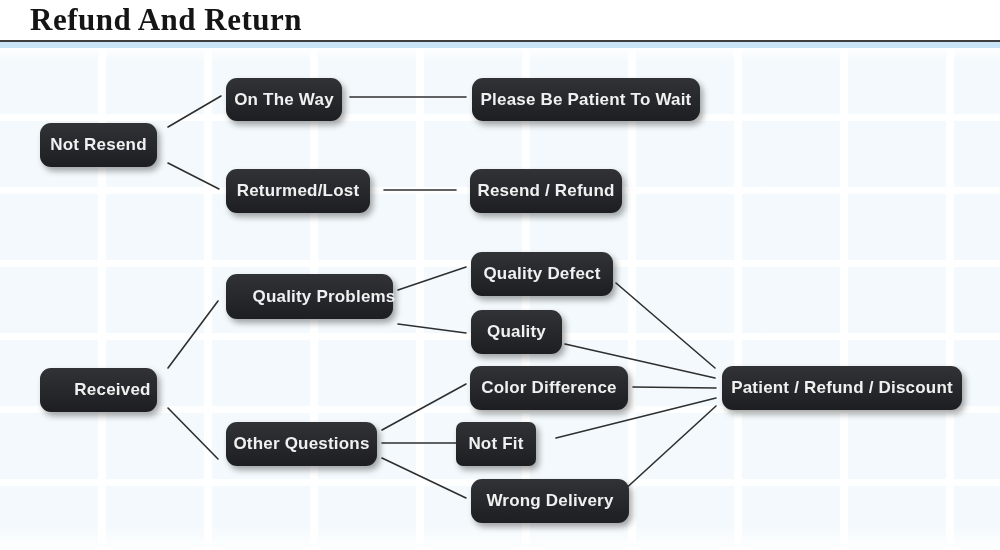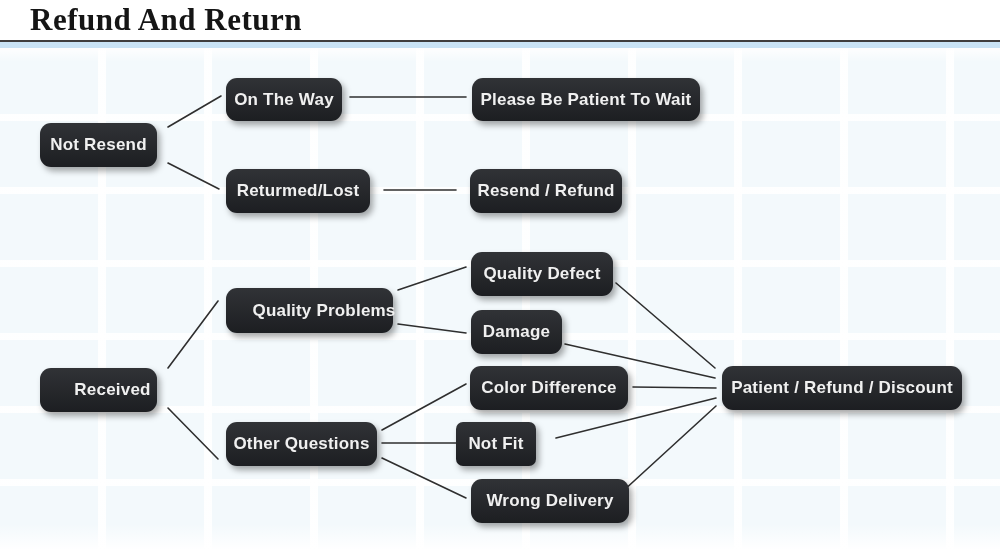--- a/index.html
+++ b/index.html
@@ -76,22 +76,22 @@
       <line x1="622" y1="492" x2="716" y2="406"></line>
     </svg>
 
   <div id="nodes-layer">
       <div class="node" style="left: 40px; top: 123px; width: 117px; height: 44px;">Not Resend</div>
       <div class="node" style="left: 226px; top: 78px; width: 116px; height: 43px;">On The Way</div>
       <div class="node" style="left: 472px; top: 78px; width: 228px; height: 43px;">Please Be Patient To Wait</div>
       <div class="node" style="left: 226px; top: 169px; width: 144px; height: 44px;">Returmed/Lost</div>
       <div class="node" style="left: 470px; top: 169px; width: 152px; height: 44px;">Resend / Refund</div>
       <div class="node" style="left: 471px; top: 252px; width: 142px; height: 44px;">Quality Defect</div>
-      <div class="node" style="left: 226px; top: 288px; width: 167px; height: 45px; padding-left: 29px;">Quality Problems</div>
-      <div class="node" style="left: 471px; top: 310px; width: 91px; height: 44px;">Damage</div>
+      <div class="node" style="left: 226px; top: 274px; width: 167px; height: 45px; padding-left: 29px;">Quality Problems</div>
+      <div class="node" style="left: 471px; top: 310px; width: 91px; height: 44px;">Quality</div>
       <div class="node" style="left: 40px; top: 368px; width: 117px; height: 44px; padding-left: 28px;">Received</div>
       <div class="node" style="left: 470px; top: 366px; width: 158px; height: 44px;">Color Difference</div>
       <div class="node" style="left: 226px; top: 422px; width: 151px; height: 44px;">Other Questions</div>
       <div class="node" style="left: 456px; top: 422px; width: 80px; height: 44px; border-radius: 7px;">Not Fit</div>
       <div class="node" style="left: 471px; top: 479px; width: 158px; height: 44px;">Wrong Delivery</div>
       <div class="node" style="left: 722px; top: 366px; width: 240px; height: 44px;">Patient / Refund / Discount</div>
     </div>
 
   <div class="canvas-fade"></div>
 

